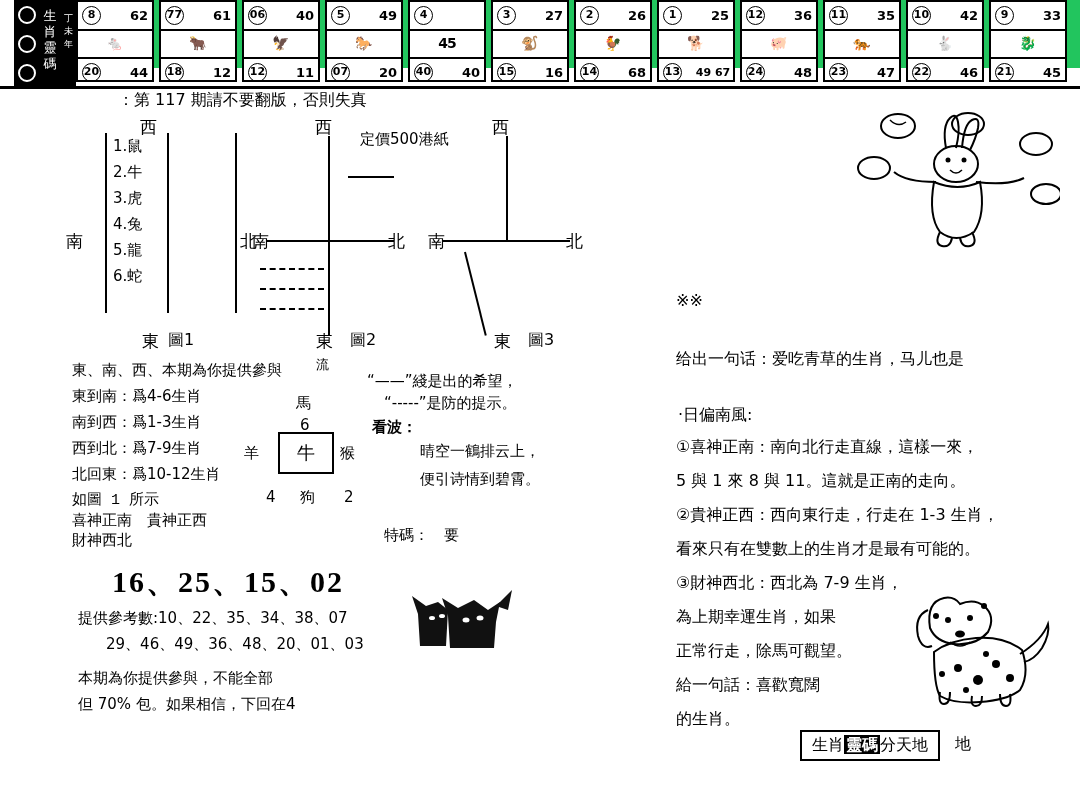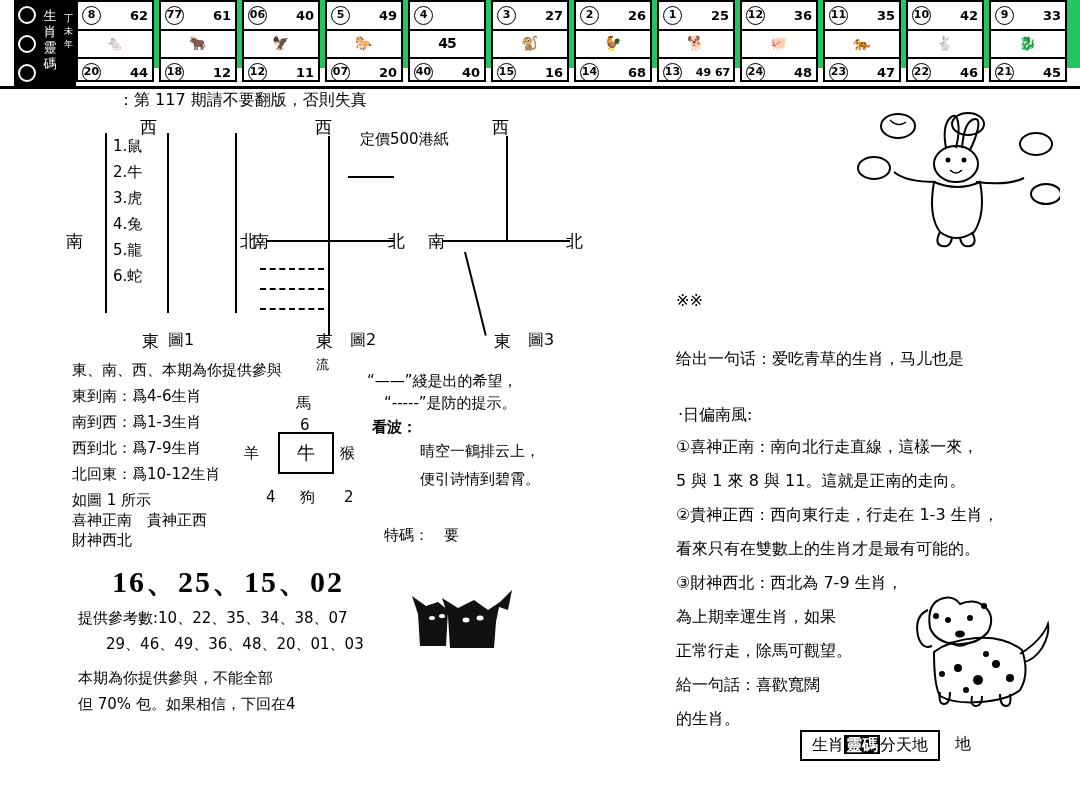--- a/index.html
+++ b/index.html
@@ -286,21 +286,21 @@
   <div class="hline" style="left:442px;top:240px;width:128px;"></div>
   <div class="vline" style="left:464px;top:252px;height:86px;transform:rotate(-14deg);transform-origin:top center;"></div>
 
   <div class="t cjk" style="left:360px;top:130px;font-size:15px;">定價500港紙</div>
 
   <div class="lb" style="left:72px;top:358px;">東、南、西、本期為你提供參與</div>
   <div class="lb" style="left:72px;top:384px;">東到南：爲4-6生肖</div>
   <div class="lb" style="left:72px;top:410px;">南到西：爲1-3生肖</div>
   <div class="lb" style="left:72px;top:436px;">西到北：爲7-9生肖</div>
   <div class="lb" style="left:72px;top:462px;">北回東：爲10-12生肖</div>
-  <div class="lb" style="left:72px;top:488px;">如圖 1 所示</div>
+  <div class="lb" style="left:72px;top:488px;font-family:Liberation Mono, monospace;">如圖 1 所示</div>
   <div class="lb" style="left:72px;top:508px;">喜神正南　貴神正西</div>
   <div class="lb" style="left:72px;top:528px;">財神西北</div>
 
   <div class="bignums">16、25、15、02</div>
   <div class="refline">
     <span>提供參考數:</span><span>10、22、35、34、38、07</span><br>
     <span style="margin-left:28px;display:inline-block;">29、46、49、36、48、20、01、03</span>
   </div>
 
   <div class="bottomnote">

